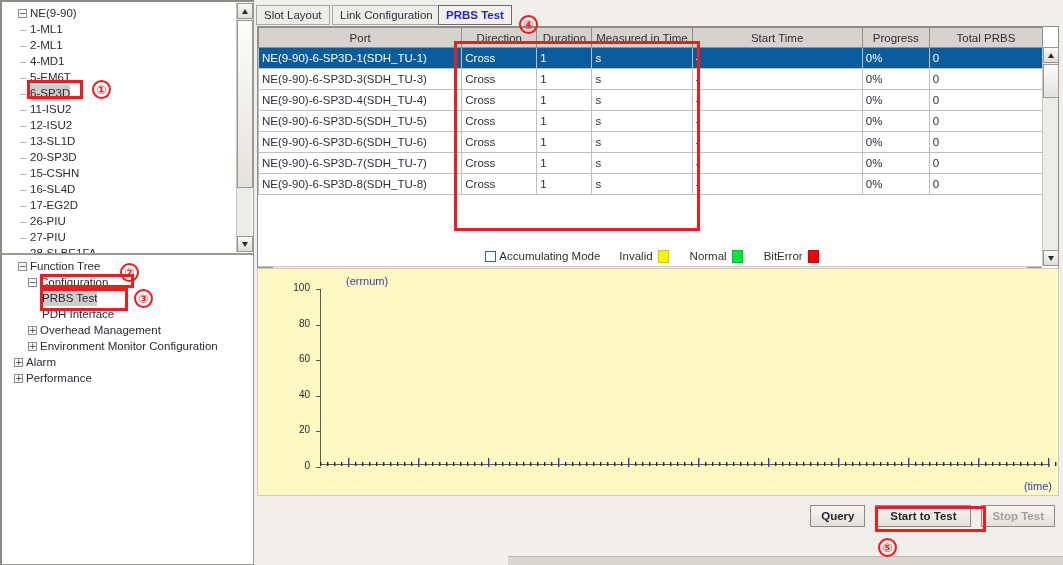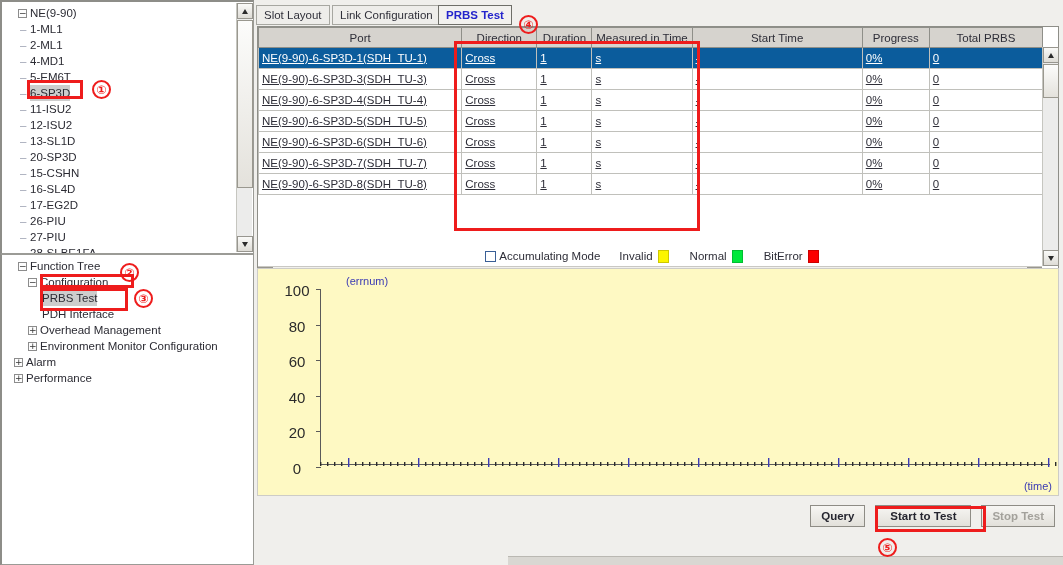--- a/index.html
+++ b/index.html
@@ -97,21 +97,21 @@
   }
   table.grid{border-collapse:collapse;table-layout:fixed;width:785px;}
   table.grid th{
     height:19px;background:#d6d3ce;border:1px solid #8f8f89;
     font-size:11.5px;font-weight:normal;color:#2e2e38;text-align:center;
     padding:0;
   }
   table.grid td{
     height:20px;border:1px solid #c0c0bb;border-top:none;
     font-size:11.5px;color:#2e2e38;padding:0 0 0 3px;
-    background:#ffffff;white-space:nowrap;overflow:hidden;text-decoration:underline;
+    background:#ffffff;white-space:nowrap;overflow:hidden;
   }
   td.port{background:#c9c9c9;color:#33333d;padding-left:2px;}
   tr.selrow td{background:#0b5c9c;color:#ffffff;}
   tr.selrow td.port{background:#0b5c9c;color:#ffffff;}
   td.dash-cell{color:#444;}
 
   .hscroll{
     position:absolute;left:0;bottom:0;height:15px;right:16px;
     background:#f1f0ed;border-top:1px solid #c9c8c3;box-sizing:border-box;
   }
@@ -142,21 +142,21 @@
     background:#fef9c3;border:1px solid #cdccc7;box-sizing:border-box;
   }
   .chart-area{position:absolute;left:0;top:0;right:0;bottom:0;}
   .ylabel{
     position:absolute;left:88px;top:6px;font-size:11px;color:#3a3ab4;
   }
   .xlabel{
     position:absolute;right:6px;bottom:3px;font-size:11px;color:#3a3ab4;text-align:center;
   }
   .ytick{
-    position:absolute;right:0;text-align:center;font-size:15px;color:#2b2b2b;
+    position:absolute;right:0;text-align:right;font-size:10px;color:#2b2b2b;
     width:26px;transform:translateY(-7px);
   }
   .axis-v{position:absolute;left:62px;top:20px;width:1px;bottom:30px;background:#5a5a5a;}
   .axis-h{position:absolute;left:62px;right:8px;bottom:30px;height:1px;background:#5a5a5a;}
   .tickmark{position:absolute;left:58px;width:5px;height:1px;background:#5a5a5a;}
 
   
   .btnrow{
     position:absolute;right:8px;top:505px;display:flex;align-items:center;gap:10px;
   }

